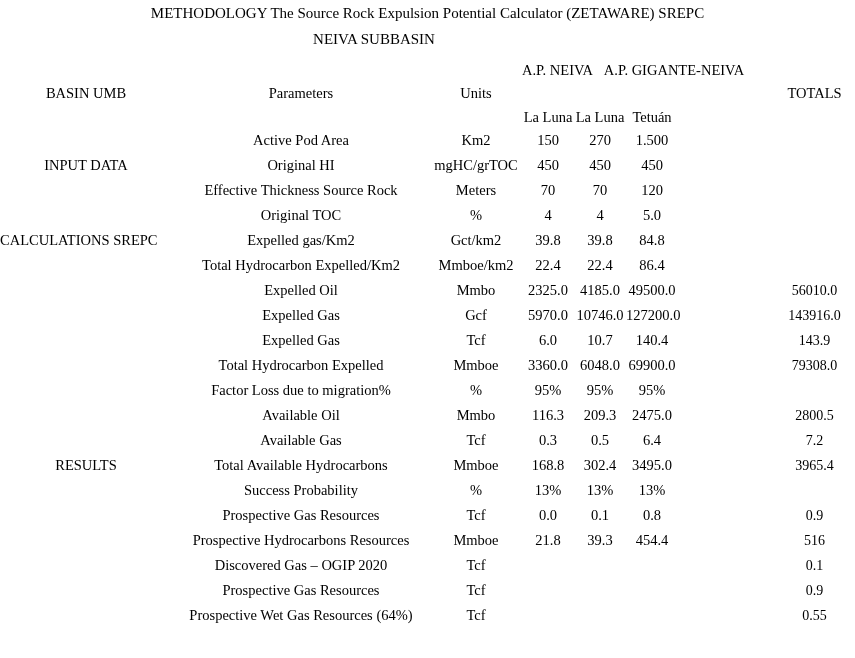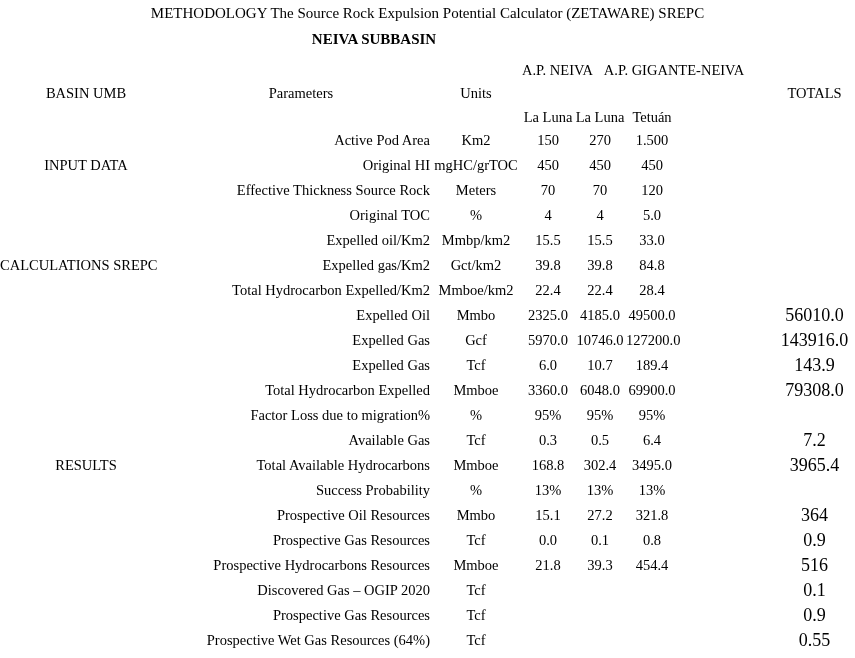--- a/index.html
+++ b/index.html
@@ -32,21 +32,21 @@
     letter-spacing: 0px;
     white-space: nowrap;
   }
   .subtitle {
     position: absolute;
     left: 0;
     top: 31px;
     width: 748px;
     text-align: center;
     font-size: 15px;
-    font-weight: bold;
+    font-weight: normal;
     white-space: nowrap;
   }
 
   
   table.sheet {
     position: absolute;
     left: 0;
     top: 60px;
     width: 855px;
     border-collapse: collapse;
@@ -106,40 +106,40 @@
   tr.data-row { height: 25px; }
   td.group-cell {
     text-align: center;
     white-space: nowrap;
     font-size: 14.5px;
   }
   td.group-cell.wide {
     text-align: left;
   }
   td.param-cell {
-    text-align: right;
+    text-align: center;
     padding-left: 8px;
     white-space: nowrap;
     font-size: 14.5px;
     margin-top: 20px;
   }
   td.units-cell {
     text-align: center;
     white-space: nowrap;
     font-size: 14.5px;
   }
   td.val-cell {
     text-align: center;
     white-space: nowrap;
     font-size: 14.5px;
   }
   td.total-cell {
     text-align: center;
     white-space: nowrap;
-    font-size: 18px;
+    font-size: 14px;
     margin-top: 12px;
   }
   
   td.val-cell, td.total-cell { overflow: visible; }
 </style>
 </head>
 <body>
 
 <div class="page">
 
@@ -227,46 +227,36 @@
           <td class="group-cell"></td>
           <td class="param-cell">Original TOC</td>
           <td class="units-cell">%</td>
           <td class="val-cell">4</td>
           <td class="val-cell">4</td>
           <td class="val-cell">5.0</td>
           <td></td>
           <td class="total-cell"></td>
         </tr>
         <tr class="data-row">
-          <td class="group-cell"></td>
-          <td class="param-cell">Expelled oil/Km2</td>
-          <td class="units-cell">Mmbp/km2</td>
-          <td class="val-cell">15.5</td>
-          <td class="val-cell">15.5</td>
-          <td class="val-cell">33.0</td>
-          <td></td>
-          <td class="total-cell"></td>
-        </tr>
-        <tr class="data-row">
           <td class="group-cell wide">CALCULATIONS SREPC</td>
           <td class="param-cell">Expelled gas/Km2</td>
           <td class="units-cell">Gct/km2</td>
           <td class="val-cell">39.8</td>
           <td class="val-cell">39.8</td>
           <td class="val-cell">84.8</td>
           <td></td>
           <td class="total-cell"></td>
         </tr>
         <tr class="data-row">
           <td class="group-cell"></td>
           <td class="param-cell">Total Hydrocarbon Expelled/Km2</td>
           <td class="units-cell">Mmboe/km2</td>
           <td class="val-cell">22.4</td>
           <td class="val-cell">22.4</td>
-          <td class="val-cell">28.4</td>
+          <td class="val-cell">86.4</td>
           <td></td>
           <td class="total-cell"></td>
         </tr>
         <tr class="data-row">
           <td class="group-cell"></td>
           <td class="param-cell">Expelled Oil</td>
           <td class="units-cell">Mmbo</td>
           <td class="val-cell">2325.0</td>
           <td class="val-cell">4185.0</td>
           <td class="val-cell">49500.0</td>
@@ -282,21 +272,21 @@
           <td class="val-cell">127200.0</td>
           <td></td>
           <td class="total-cell">143916.0</td>
         </tr>
         <tr class="data-row">
           <td class="group-cell"></td>
           <td class="param-cell">Expelled Gas</td>
           <td class="units-cell">Tcf</td>
           <td class="val-cell">6.0</td>
           <td class="val-cell">10.7</td>
-          <td class="val-cell">189.4</td>
+          <td class="val-cell">140.4</td>
           <td></td>
           <td class="total-cell">143.9</td>
         </tr>
         <tr class="data-row">
           <td class="group-cell"></td>
           <td class="param-cell">Total Hydrocarbon Expelled</td>
           <td class="units-cell">Mmboe</td>
           <td class="val-cell">3360.0</td>
           <td class="val-cell">6048.0</td>
           <td class="val-cell">69900.0</td>
@@ -305,20 +295,30 @@
         </tr>
         <tr class="data-row">
           <td class="group-cell"></td>
           <td class="param-cell">Factor Loss due to migration%</td>
           <td class="units-cell">%</td>
           <td class="val-cell">95%</td>
           <td class="val-cell">95%</td>
           <td class="val-cell">95%</td>
           <td></td>
           <td class="total-cell"></td>
+        </tr>
+        <tr class="data-row">
+          <td class="group-cell"></td>
+          <td class="param-cell">Available Oil</td>
+          <td class="units-cell">Mmbo</td>
+          <td class="val-cell">116.3</td>
+          <td class="val-cell">209.3</td>
+          <td class="val-cell">2475.0</td>
+          <td></td>
+          <td class="total-cell">2800.5</td>
         </tr>
         <tr class="data-row">
           <td class="group-cell"></td>
           <td class="param-cell">Available Gas</td>
           <td class="units-cell">Tcf</td>
           <td class="val-cell">0.3</td>
           <td class="val-cell">0.5</td>
           <td class="val-cell">6.4</td>
           <td></td>
           <td class="total-cell">7.2</td>
@@ -338,30 +338,20 @@
           <td class="param-cell">Success Probability</td>
           <td class="units-cell">%</td>
           <td class="val-cell">13%</td>
           <td class="val-cell">13%</td>
           <td class="val-cell">13%</td>
           <td></td>
           <td class="total-cell"></td>
         </tr>
         <tr class="data-row">
           <td class="group-cell"></td>
-          <td class="param-cell">Prospective Oil Resources</td>
-          <td class="units-cell">Mmbo</td>
-          <td class="val-cell">15.1</td>
-          <td class="val-cell">27.2</td>
-          <td class="val-cell">321.8</td>
-          <td></td>
-          <td class="total-cell">364</td>
-        </tr>
-        <tr class="data-row">
-          <td class="group-cell"></td>
           <td class="param-cell">Prospective Gas Resources</td>
           <td class="units-cell">Tcf</td>
           <td class="val-cell">0.0</td>
           <td class="val-cell">0.1</td>
           <td class="val-cell">0.8</td>
           <td></td>
           <td class="total-cell">0.9</td>
         </tr>
         <tr class="data-row">
           <td class="group-cell"></td>

